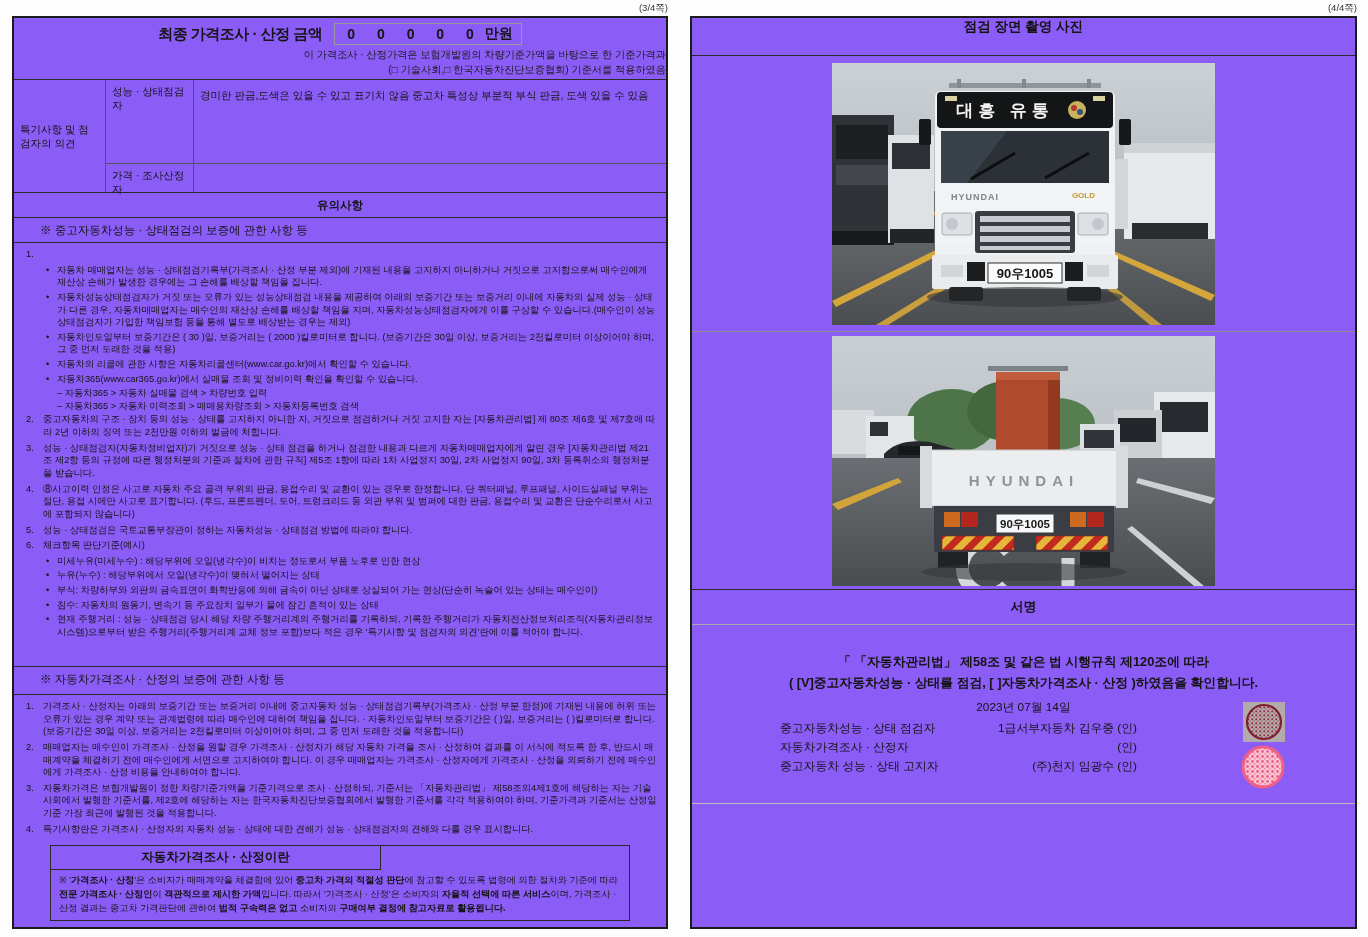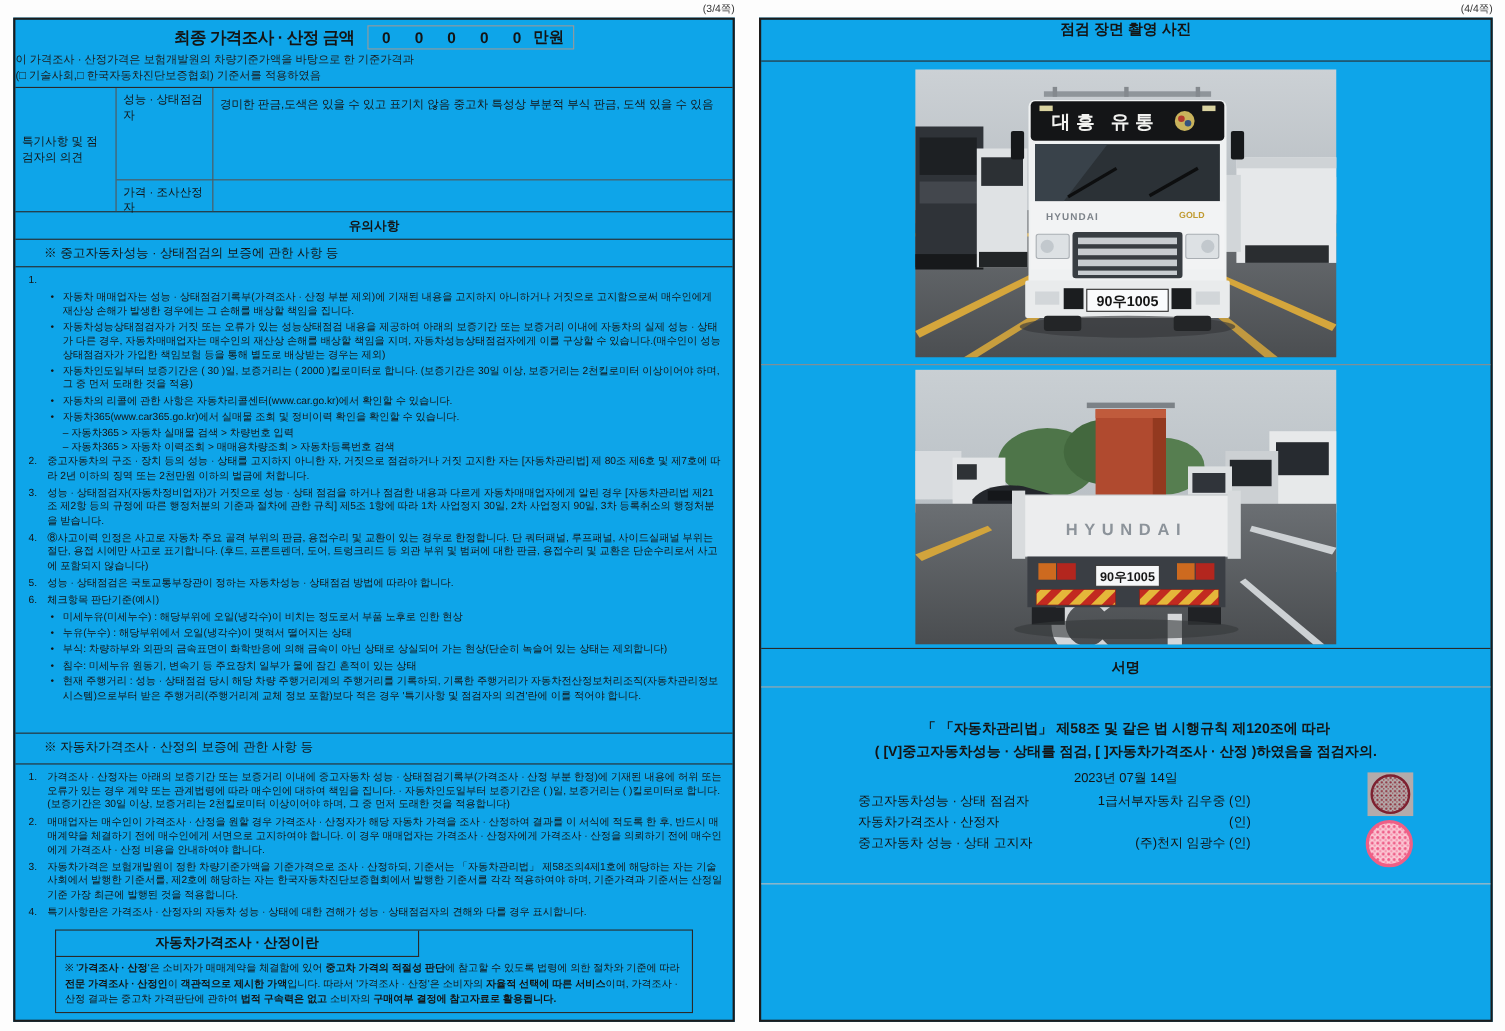--- a/index.html
+++ b/index.html
@@ -1,32 +1,32 @@
 <!DOCTYPE html>
 <html><head>
 <meta charset="utf-8">
 <style>
   html,body{margin:0;padding:0;background:#fdfdfd;}
   body{width:1368px;height:937px;position:relative;font-family:"Liberation Sans",sans-serif;color:#141414;
        -webkit-font-smoothing:antialiased;}
   .marker{position:absolute;top:2px;font-size:9.5px;color:#333;width:70px;text-align:right;}
   #marker-left{left:598px;}
   #marker-right{left:1287px;}
-  .page{position:absolute;top:16px;background:#0ea5e9;border:2px solid #1c1c1c;box-sizing:border-box;}
+  .page{position:absolute;top:16px;background:#8b5cf6;border:2px solid #1c1c1c;box-sizing:border-box;}
   #left-page{left:12px;width:656px;height:913px;}
   #right-page{left:690px;width:667px;height:913px;}
 
   
   .fp-box{height:62px;border-bottom:1px solid #2a2a2a;box-sizing:border-box;padding-top:3px;overflow:hidden;}
   .fp-title-row{display:flex;justify-content:center;align-items:center;gap:12px;height:26px;}
   .fp-title{font-size:15px;font-weight:bold;letter-spacing:-0.5px;}
   .fp-amount-box{border:1px solid #9a9a9a;padding:1px 8px 1px 12px;font-size:14px;font-weight:bold;display:flex;align-items:center;}
   .fp-digits{letter-spacing:9px;}
   .fp-unit{margin-left:2px;}
-  .fp-sub{text-align:left;font-size:10.2px;line-height:1.5;color:#1b1b1b;}
+  .fp-sub{text-align:right;font-size:10.2px;line-height:1.5;color:#1b1b1b;}
 
   .sp-table{display:grid;grid-template-columns:92px 88px 1fr;grid-template-rows:84px 28px;
             border-bottom:1px solid #2a2a2a;font-size:10.5px;box-sizing:border-box;}
   .sp-cell{padding:4px 6px;box-sizing:border-box;line-height:1.35;}
   .sp-rowhead{grid-row:1/3;border-right:1px solid #555;display:flex;align-items:center;}
   .sp-label{border-right:1px solid #555;}
   .sp-bb{border-bottom:1px solid #555;}
   .sp-value{padding-top:8px;}
 
   .notice-row{height:25px;border-bottom:1px solid #2a2a2a;box-sizing:border-box;text-align:center;
@@ -149,24 +149,24 @@
       <span class="num">6.</span>
         <span class="itext">체크항목 판단기준(예시)</span>
     </div>
     <div class="bullet-item">
         <span class="itext">미세누유(미세누수) : 해당부위에 오일(냉각수)이 비치는 정도로서 부품 노후로 인한 현상</span>
       </div>
     <div class="bullet-item">
         <span class="itext">누유(누수) : 해당부위에서 오일(냉각수)이 맺혀서 떨어지는 상태</span>
       </div>
     <div class="bullet-item">
-        <span class="itext">부식: 차량하부와 외판의 금속표면이 화학반응에 의해 금속이 아닌 상태로 상실되어 가는 현상(단순히 녹슬어 있는 상태는 제외합니다)</span>
-      </div>
-    <div class="bullet-item">
-        <span class="itext">침수: 미세누유 원동기, 변속기 등 주요장치 일부가 물에 잠긴 흔적이 있는 상태</span>
+        <span class="itext">부식: 차량하부와 외판의 금속표면이 화학반응에 의해 금속이 아닌 상태로 상실되어 가는 현상(단순히 녹슬어 있는 상태는 매수인이)</span>
+      </div>
+    <div class="bullet-item">
+        <span class="itext">침수: 자동차의 원동기, 변속기 등 주요장치 일부가 물에 잠긴 흔적이 있는 상태</span>
       </div>
     <div class="bullet-item">
         <span class="itext">현재 주행거리 : 성능 · 상태점검 당시 해당 차량 주행거리계의 주행거리를 기록하되, 기록한 주행거리가 자동차전산정보처리조직(자동차관리정보시스템)으로부터 받은 주행거리(주행거리계 교체 정보 포함)보다 적은 경우 '특기사항 및 점검자의 의견'란에 이를 적어야 합니다.</span>
       </div>
   </div>
 
   <div class="sec-row" id="sec2-row">※ 자동차가격조사 · 산정의 보증에 관한 사항 등</div>
 
   <div class="notes" id="notes2">
     <div class="num-item">
@@ -362,21 +362,21 @@
           <ellipse cx="104" cy="198" rx="102" ry="9" fill="#35383b" opacity="0.6"></ellipse>
         </g>
       </svg>
     </div>
   </div>
 
   <div class="sig-title">서명</div>
 
   <div class="sig-block">
     <div class="law">「 「자동차관리법」 제58조 및 같은 법 시행규칙 제120조에 따라</div>
-    <div class="law">( [V]중고자동차성능 · 상태를 점검, [  ]자동차가격조사  ·  산정 )하였음을 점검자의.</div>
+    <div class="law">( [V]중고자동차성능 · 상태를 점검, [  ]자동차가격조사  ·  산정 )하였음을 확인합니다.</div>
     <div class="sig-date">2023년 07월 14일</div>
     <div class="sig-rows">
       <div class="sig-row">
         <span class="lbl">중고자동차성능 · 상태 점검자</span>
         <span class="val">1급서부자동차 김우중 (인)</span>
       </div>
       <div class="sig-row">
         <span class="lbl">자동차가격조사  ·  산정자</span>
         <span class="val">(인)</span>
       </div>

